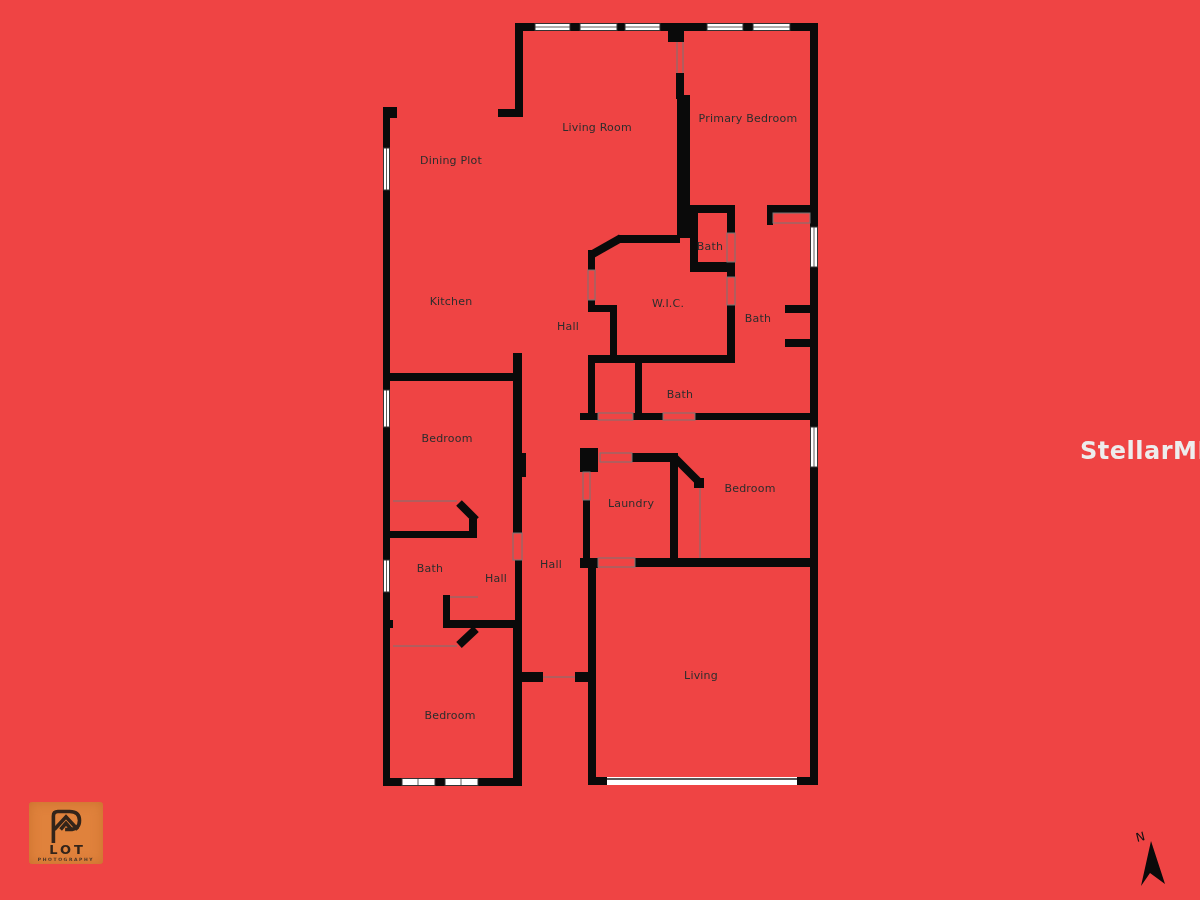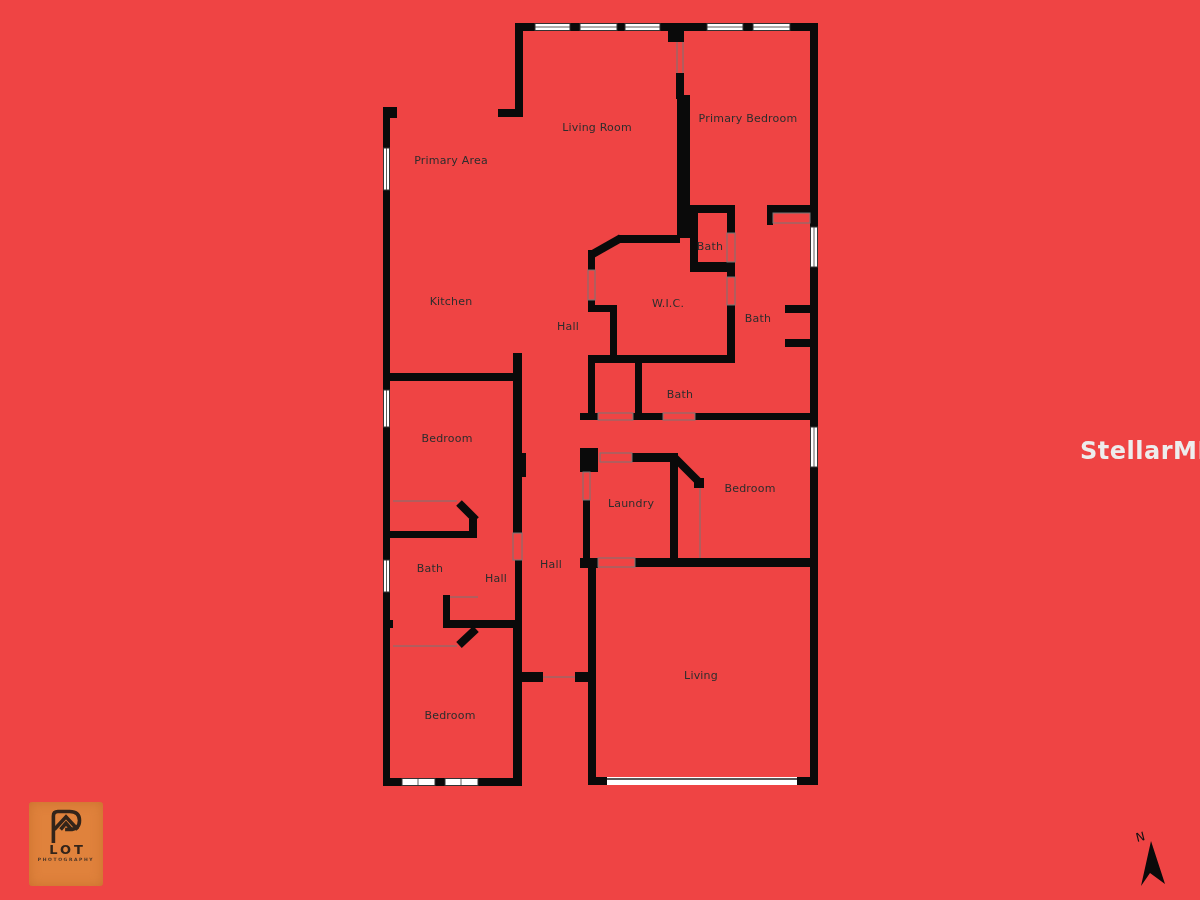--- a/index.html
+++ b/index.html
@@ -14,21 +14,21 @@
   }
   .watermark{
     position:absolute;top:437px;right:2px;font-size:24px;font-weight:bold;
     color:#ededed;letter-spacing:.5px;
   }
   .footer-text{
     position:absolute;left:0;top:861px;width:100%;text-align:center;
     font-size:13.5px;color:#1e1e1e;
   }
   .logo{
-    position:absolute;left:29px;top:802px;width:74px;height:84px;
+    position:absolute;left:29px;top:802px;width:74px;height:62px;
     background:#e0823c;border-radius:3px;text-align:center;
     box-shadow:inset 0 0 12px rgba(160,80,20,.35);
   }
   .logo svg{display:block;margin:5px auto 0;}
   .logo .logo-word{
     font-size:13px;font-weight:bold;color:#33241a;letter-spacing:3px;
     line-height:13px;margin-left:3px;
   }
   .logo .logo-sub{
     font-size:4.5px;font-weight:bold;color:#4a3527;letter-spacing:1.6px;
@@ -187,21 +187,21 @@
 
     <g>
       <rect x="607" y="777" width="190" height="8" fill="#ffffff"></rect>
       <line x1="607" y1="779" x2="797" y2="779" stroke="#222" stroke-width="1.5"></line>
     </g>
   </svg>
 
   <div>
     <span class="room-label" style="left:597px;top:127px">Living Room</span>
     <span class="room-label" style="left:748px;top:118px">Primary Bedroom</span>
-    <span class="room-label" style="left:451px;top:160px">Primary Area</span>
+    <span class="room-label" style="left:451px;top:160px">Dining Plot</span>
     <span class="room-label" style="left:451px;top:301px">Kitchen</span>
     <span class="room-label" style="left:568px;top:326px">Hall</span>
     <span class="room-label" style="left:668px;top:303px">W.I.C.</span>
     <span class="room-label" style="left:710px;top:246px">Bath</span>
     <span class="room-label" style="left:758px;top:318px">Bath</span>
     <span class="room-label" style="left:680px;top:394px">Bath</span>
     <span class="room-label" style="left:447px;top:438px">Bedroom</span>
     <span class="room-label" style="left:750px;top:488px">Bedroom</span>
     <span class="room-label" style="left:631px;top:503px">Laundry</span>
     <span class="room-label" style="left:430px;top:568px">Bath</span>

